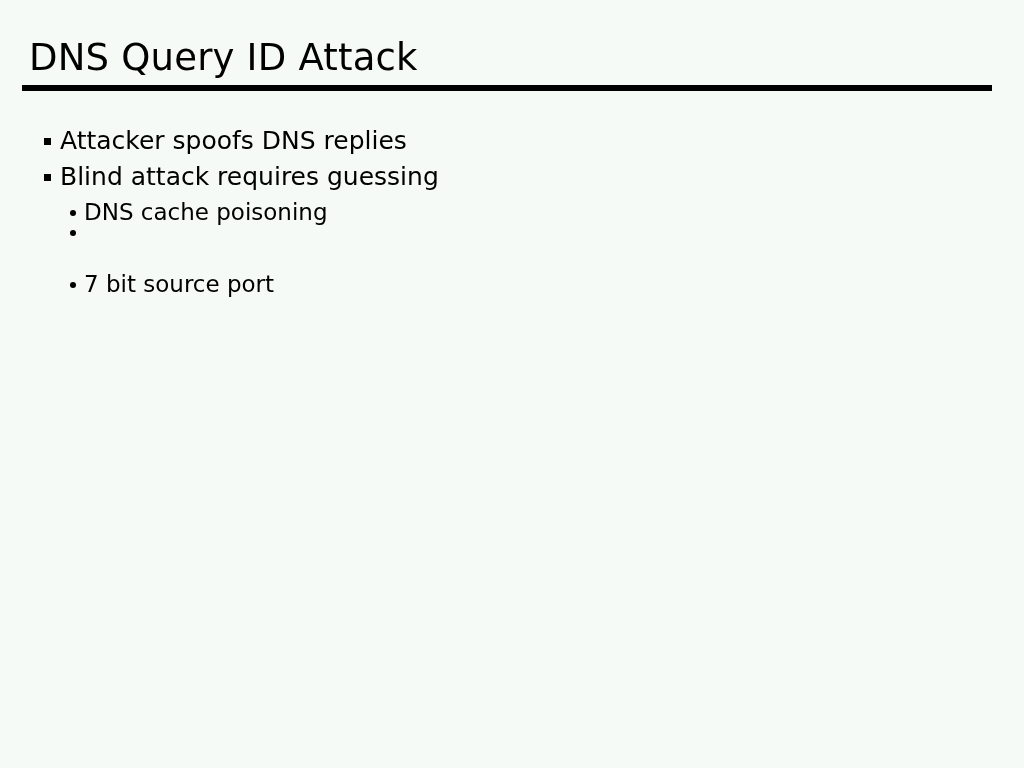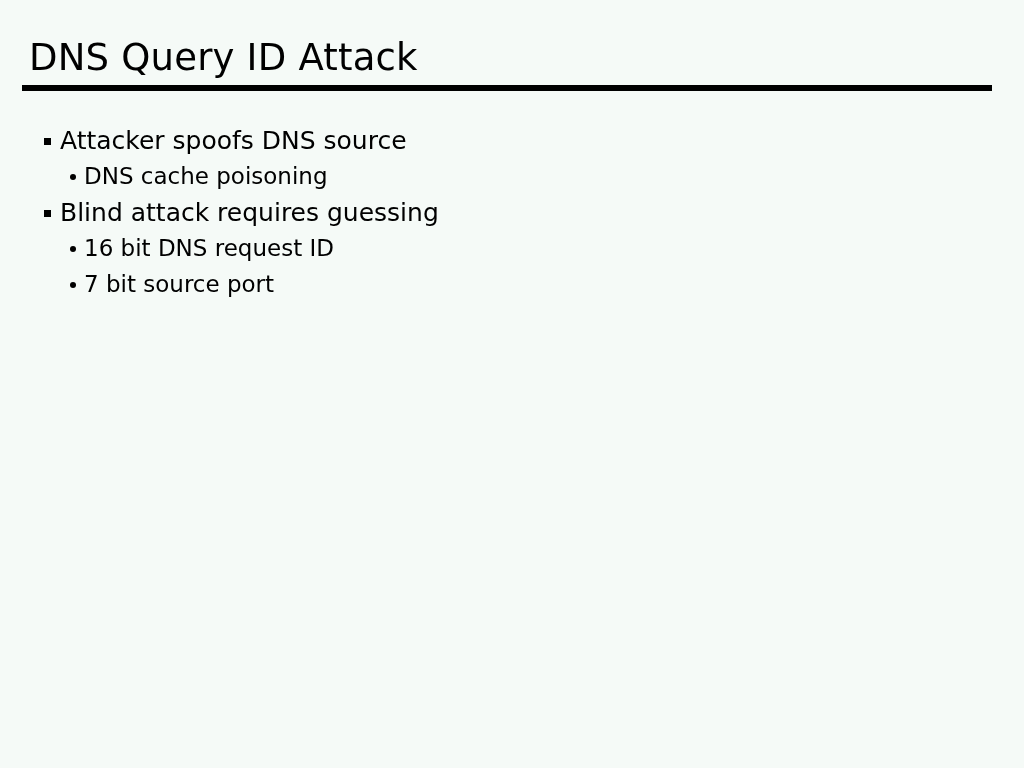--- a/index.html
+++ b/index.html
@@ -110,36 +110,35 @@
 
   <div class="title-area">
     <div class="slide-title">DNS Query ID Attack</div>
     <div class="title-rule"></div>
   </div>
 
   <div class="body-area">
 
     <div class="bullet-line level-1">
       <span class="marker square"></span>
-      <span class="bullet-text">Attacker spoofs DNS source</span>
-    </div>
-
-    <div class="bullet-line level-2">
-      <span class="marker dot"></span>
-      <span class="bullet-text">DNS cache poisoning</span>
+      <span class="bullet-text">Attacker spoofs DNS replies</span>
     </div>
 
     <div class="bullet-line level-1">
       <span class="marker square"></span>
       <span class="bullet-text">Blind attack requires guessing</span>
     </div>
 
     <div class="bullet-line level-2">
       <span class="marker dot"></span>
-      <span class="bullet-text">16 bit DNS request ID</span>
+      <span class="bullet-text">DNS cache poisoning</span>
+    </div>
+
+    <div class="bullet-line level-2">
+      <span class="marker dot"></span>
     </div>
 
     <div class="bullet-line level-2">
       <span class="marker dot"></span>
       <span class="bullet-text">7 bit source port</span>
     </div>
 
   </div>
 
 </div>

